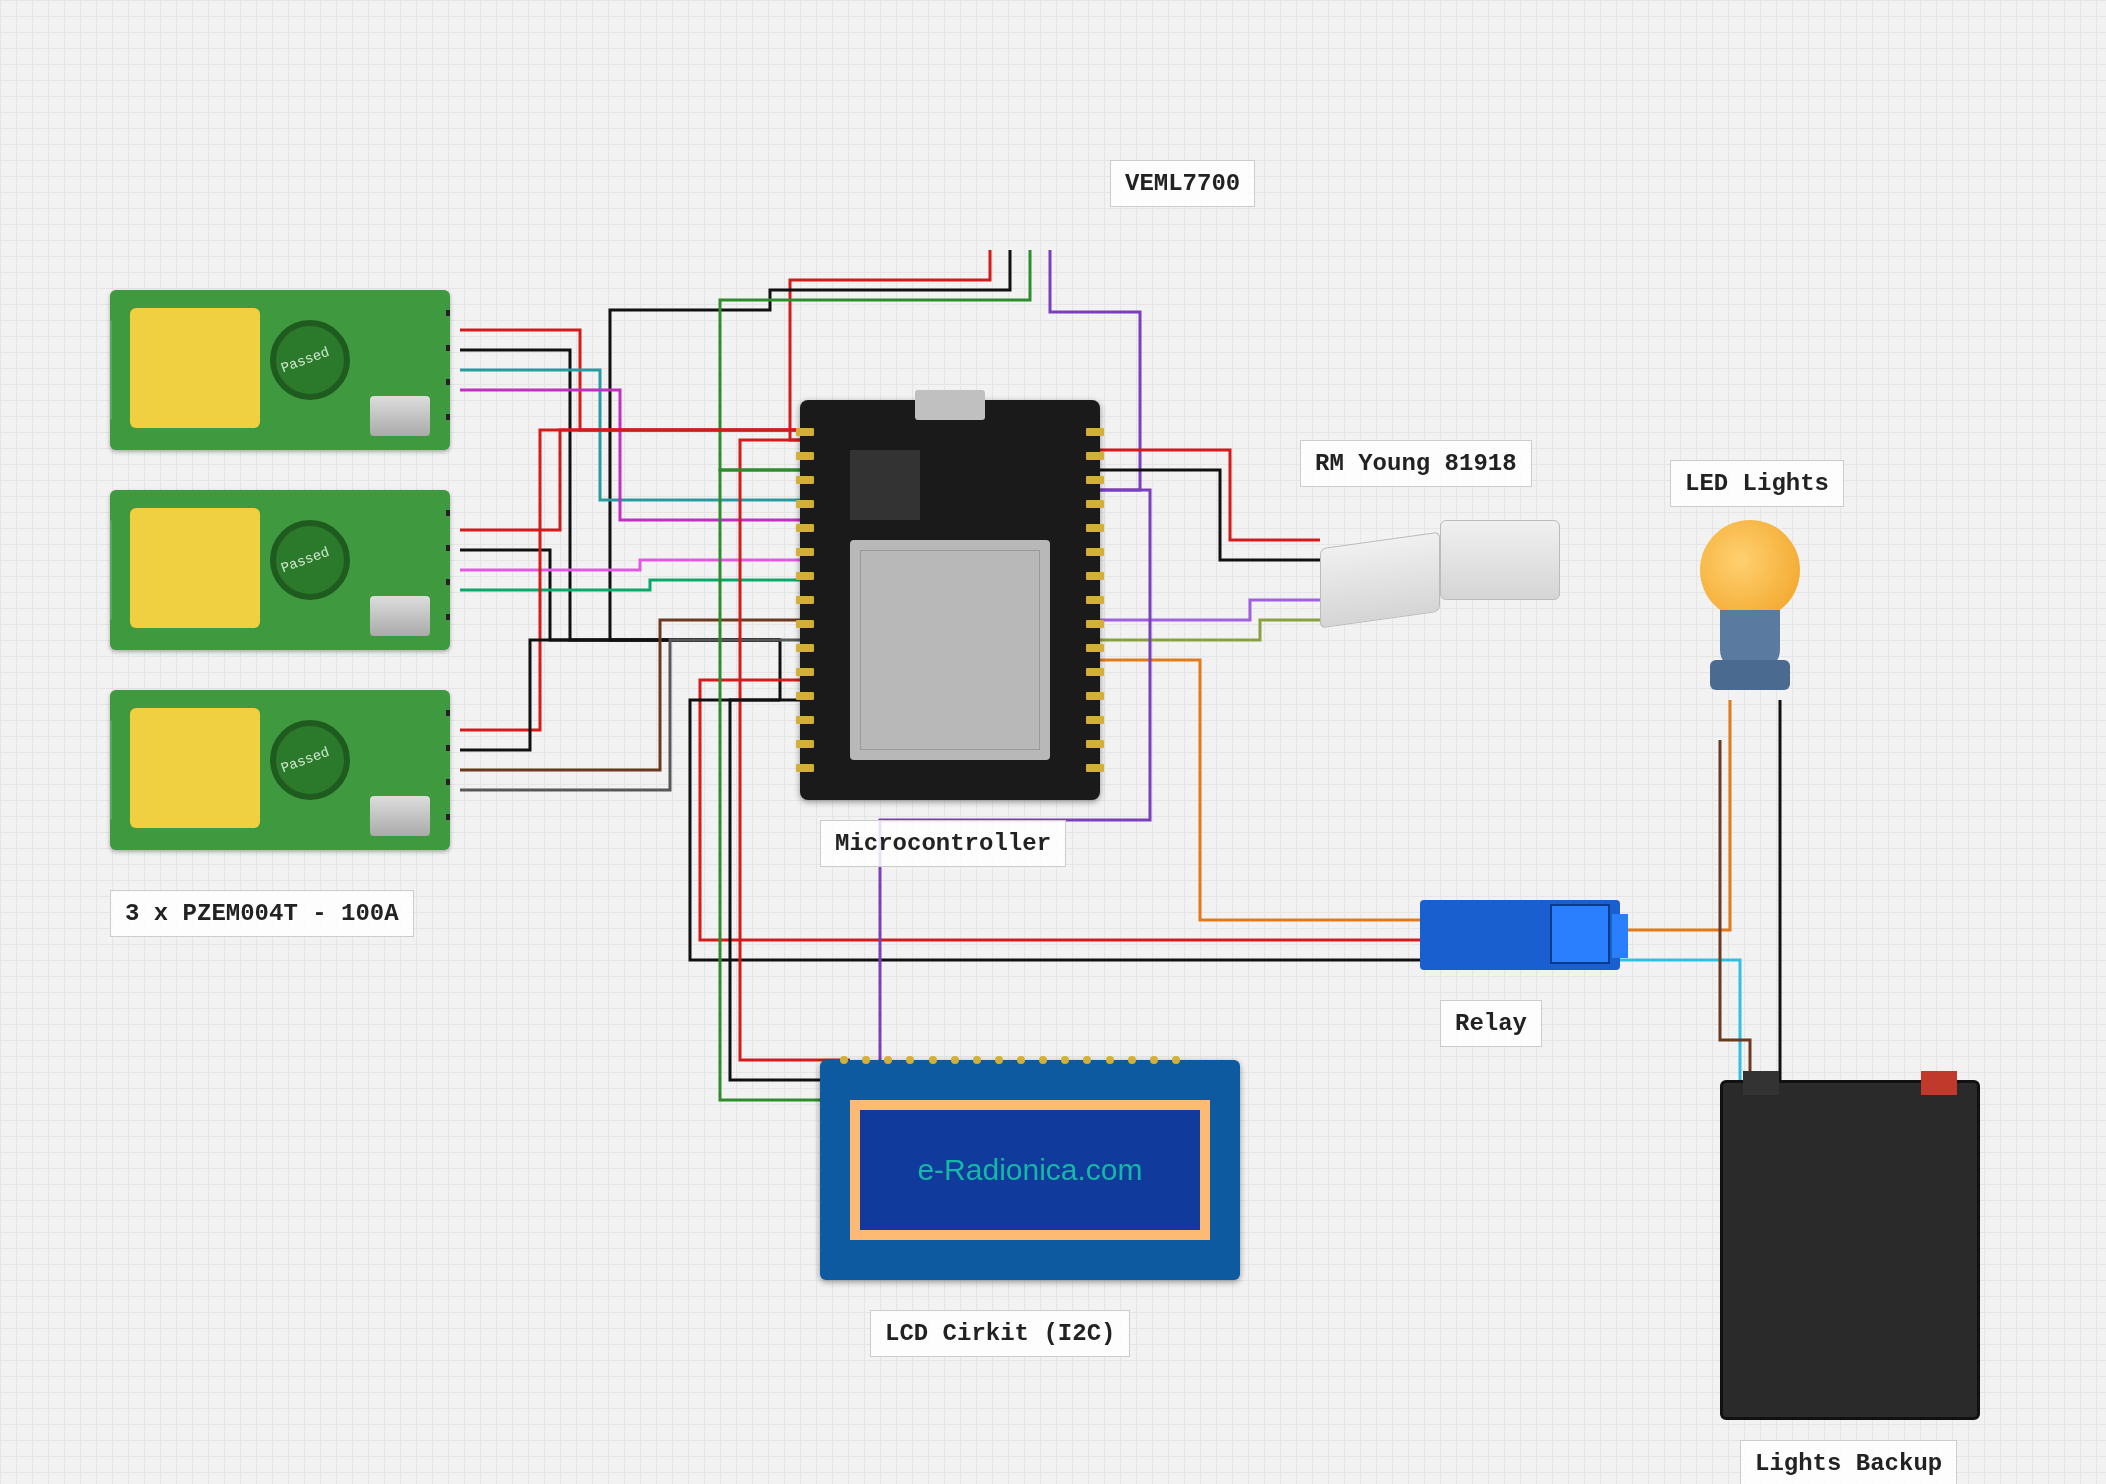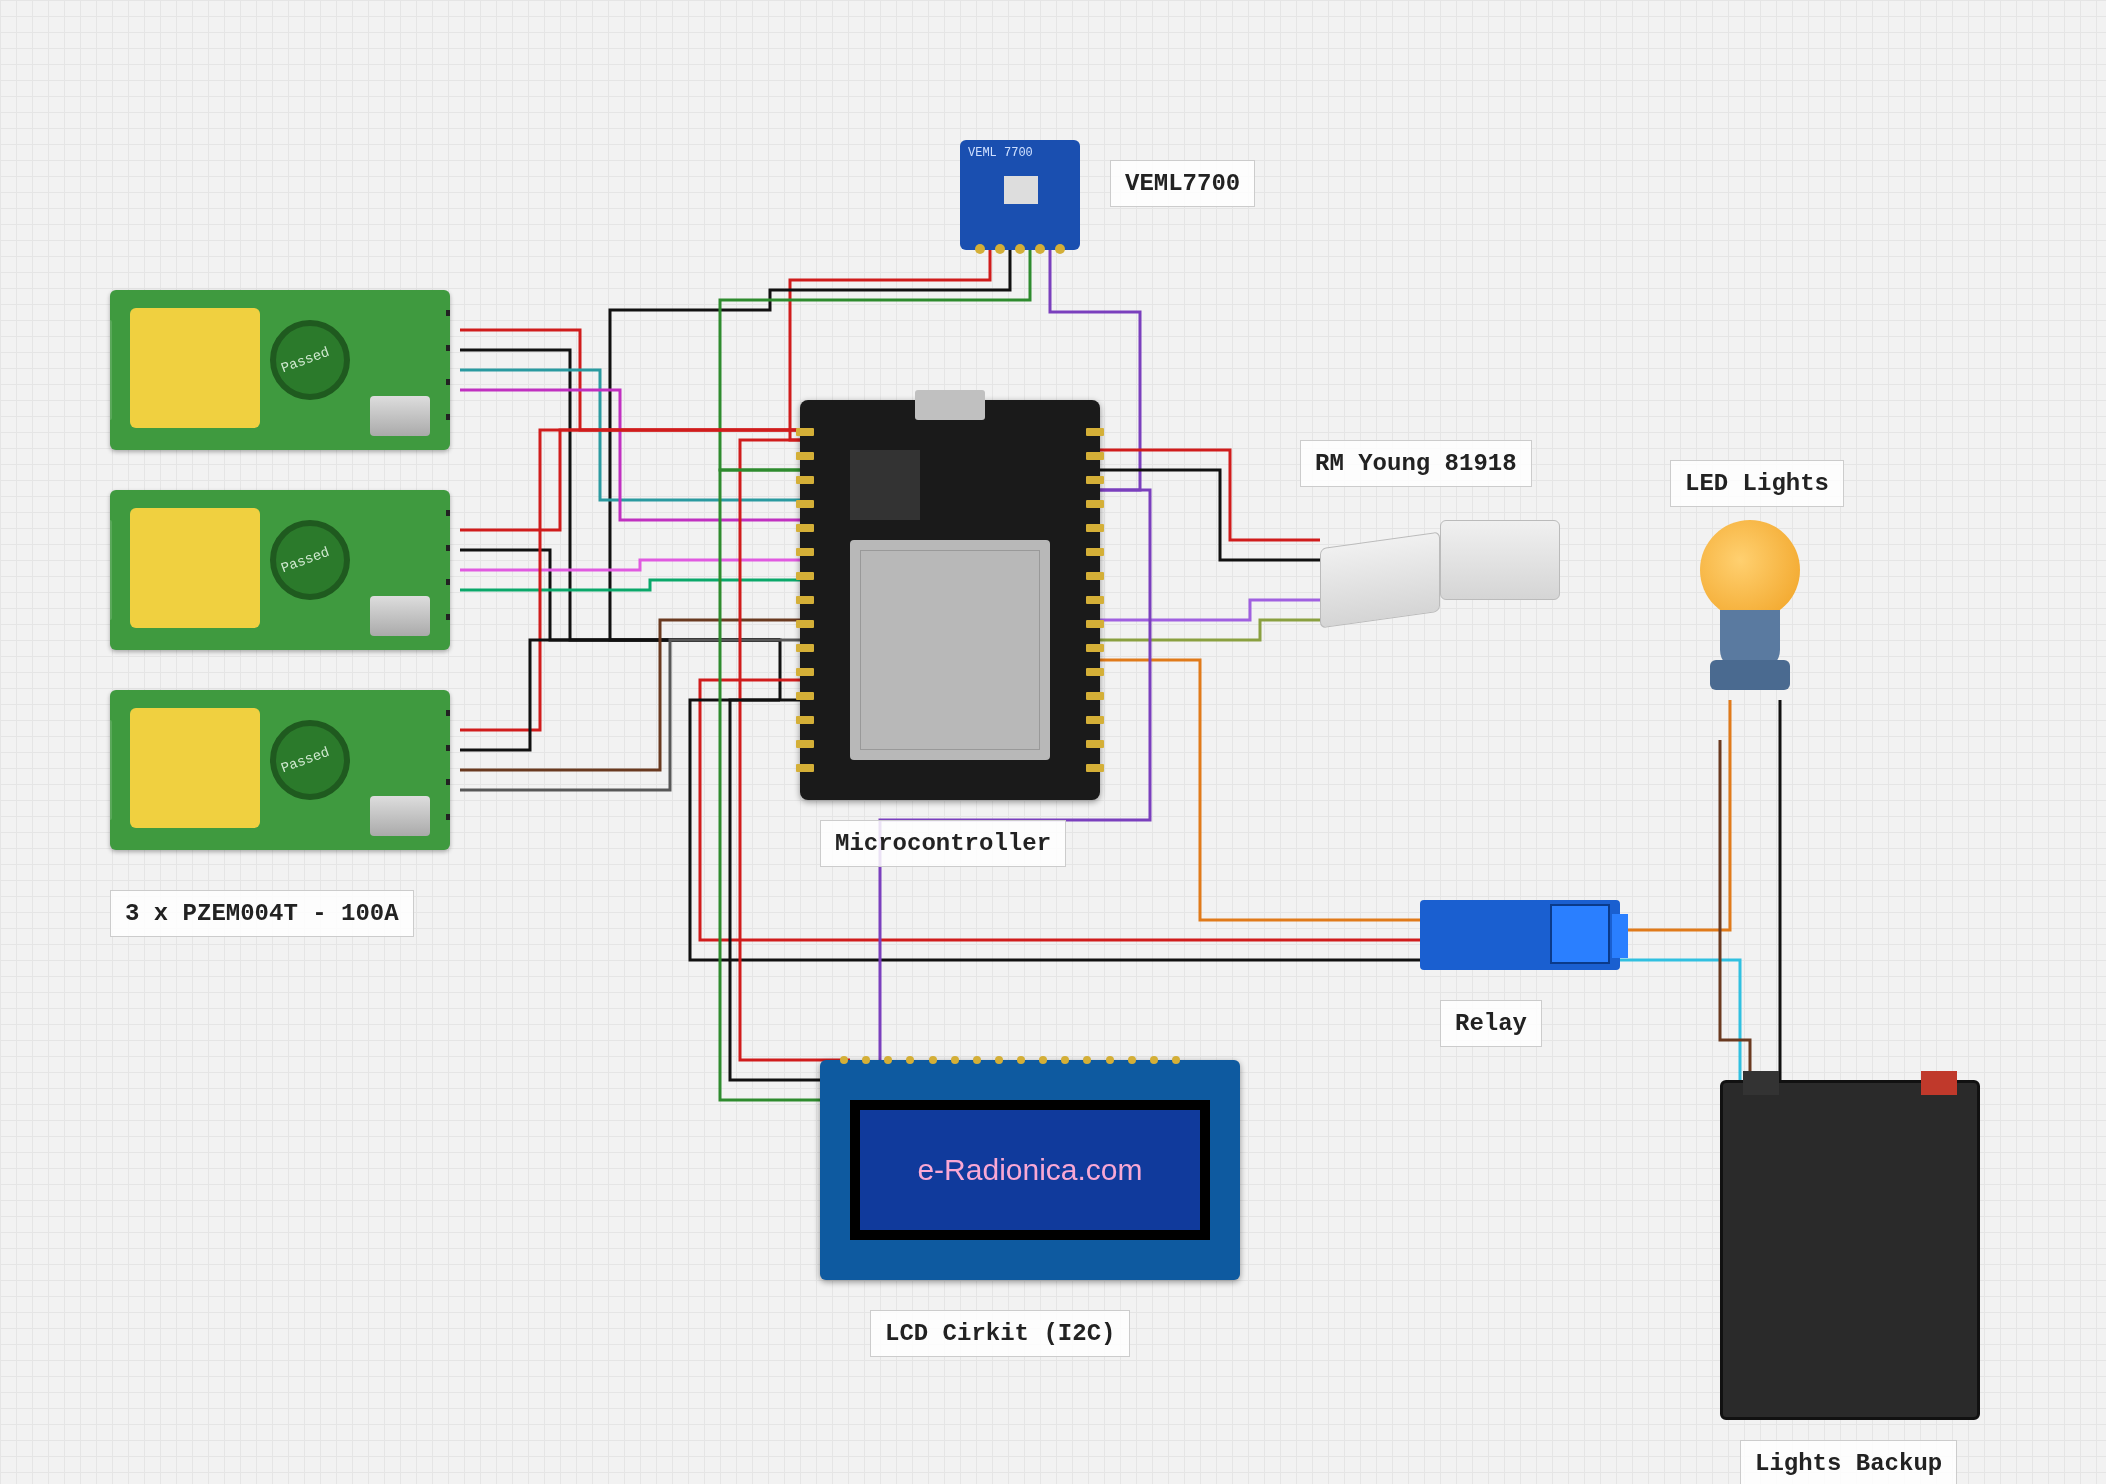--- a/index.html
+++ b/index.html
@@ -143,23 +143,23 @@
   .lcd {
     width: 420px; height: 220px;
     background: #0e5aa0;
     border-radius: 6px;
     position: absolute;
     box-shadow: 0 2px 6px rgba(0,0,0,0.4);
   }
   .lcd .screen {
     position: absolute; left: 30px; right: 30px; top: 40px; bottom: 40px;
     background: #103a9c;
-    border: 10px solid #000000;
+    border: 10px solid #fdba74;
     display: flex; align-items: center; justify-content: center;
-    color: #f9a8d4; font-size: 30px; font-family: Arial, sans-serif;
+    color: #14b8a6; font-size: 30px; font-family: Arial, sans-serif;
   }
   .lcd .pins {
     position: absolute; top: -4px; left: 20px; right: 60px; height: 10px;
     display: flex; justify-content: space-between;
   }
   .lcd .pins span { width: 8px; height: 8px; background: #d4af37; border-radius: 50%; }
 
   .relay {
     width: 200px; height: 70px;
     background: #1a5fd0;
@@ -266,31 +266,20 @@
     <path d="M780 700 L730 700 L730 1080 L860 1080" stroke="#111"></path>
     <path d="M800 470 L720 470 L720 1100 L870 1100" stroke="#2e8b2e"></path>
     <path d="M1100 490 L1150 490 L1150 820 L880 820 L880 1060" stroke="#7a3fbd"></path>
 
     <path d="M1620 930 L1730 930 L1730 700" stroke="#e07a1a"></path>
     <path d="M1620 960 L1740 960 L1740 1120 L1960 1120 L1960 1090" stroke="#30c0e0"></path>
     <path d="M1780 700 L1780 1090" stroke="#111"></path>
     <path d="M1750 1090 L1750 1040 L1720 1040 L1720 740" stroke="#6a3a20"></path>
   </svg>
 
-  <div class="comp veml" style="left:960px; top:140px">
-    <div class="txt">VEML 7700</div>
-    <div class="chip"></div>
-    <div class="pins">
-        <span></span>
-        <span></span>
-        <span></span>
-        <span></span>
-        <span></span>
-      </div>
-  </div>
   <div class="label" style="left:1110px; top:160px">VEML7700</div>
 
   <div class="comp pzem" style="left:110px; top:290px">
     <div class="term"></div>
       <div class="cap-yellow"></div>
       <div class="coil"></div>
       <div class="silver"></div>
     <div class="pins">
         <span></span>
         <span></span>

